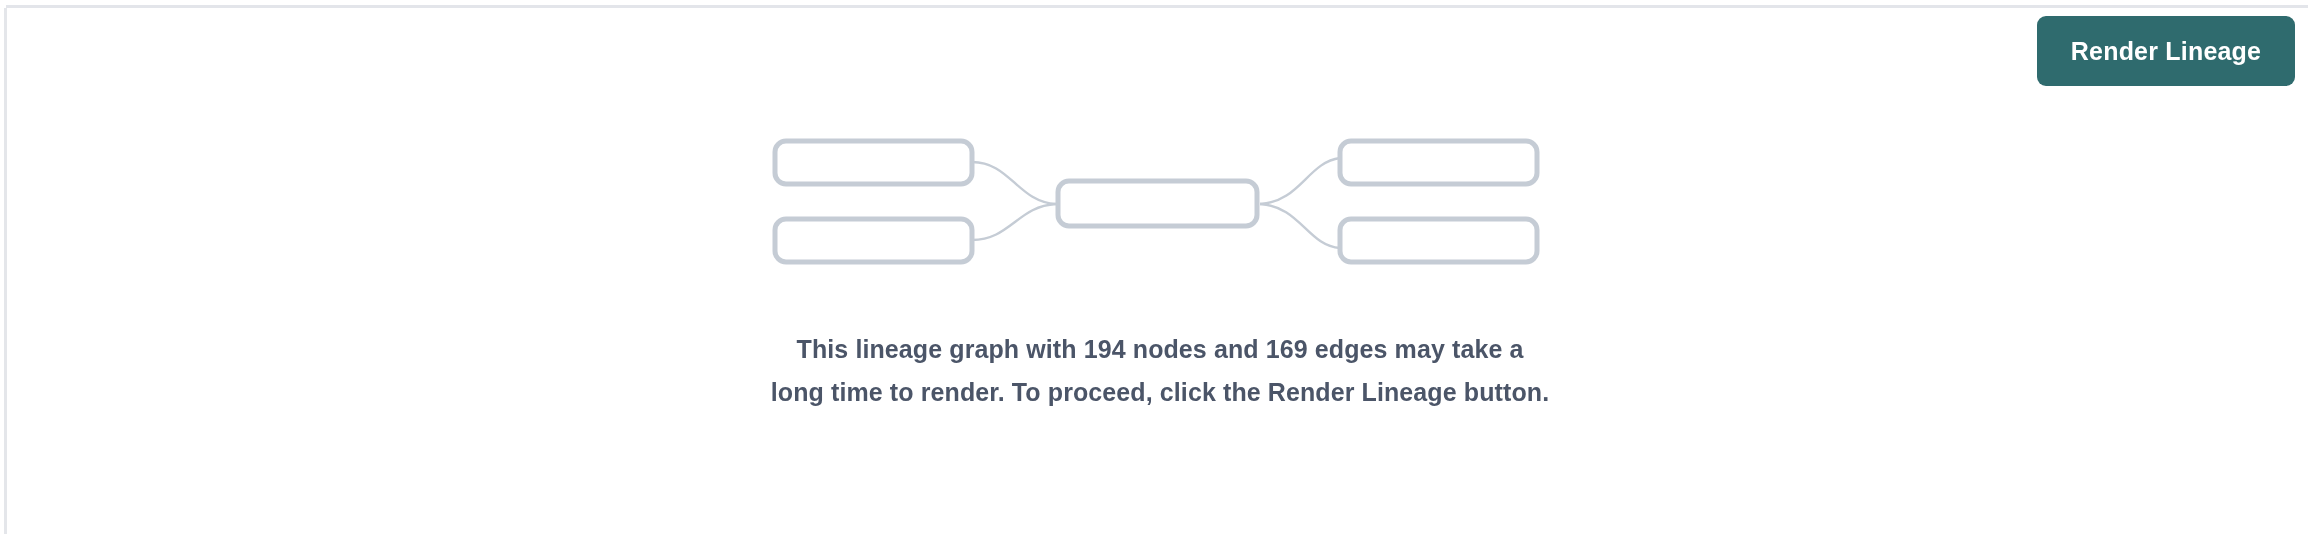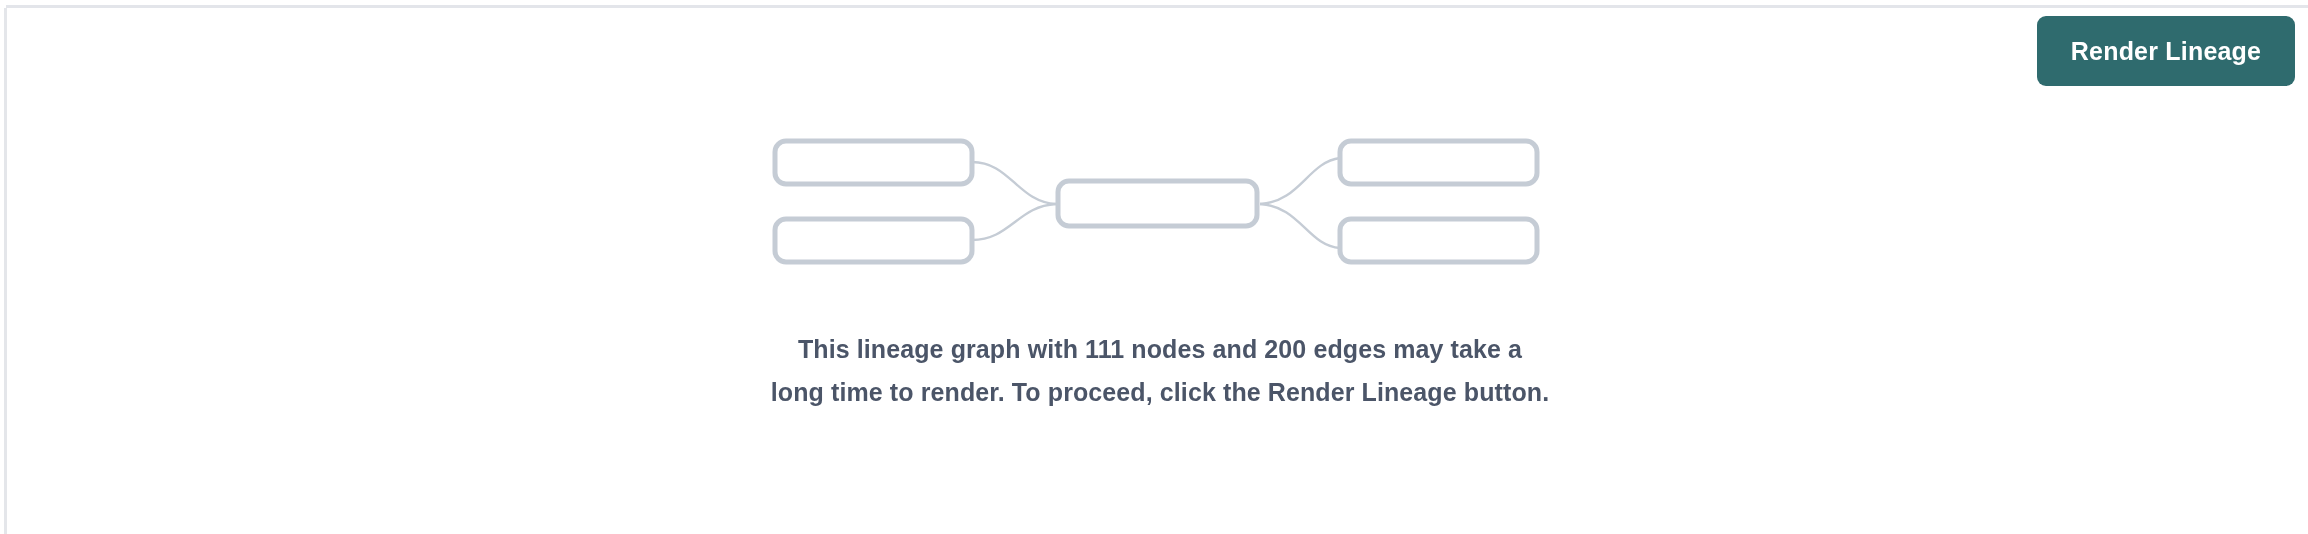--- a/index.html
+++ b/index.html
@@ -130,15 +130,15 @@
       <polygon class="skeleton-arrowhead" points="580,113 595,120 580,127"></polygon>
 
       <rect class="skeleton-node" x="15" y="13" width="197" height="43" rx="11" ry="11"></rect>
       <rect class="skeleton-node" x="15" y="91" width="197" height="43" rx="11" ry="11"></rect>
       <rect class="skeleton-node" x="298" y="53" width="199" height="45" rx="11" ry="11"></rect>
       <rect class="skeleton-node" x="580" y="13" width="197" height="43" rx="11" ry="11"></rect>
       <rect class="skeleton-node" x="580" y="91" width="197" height="43" rx="11" ry="11"></rect>
     </svg>
   </div>
 
-  <div class="message">This lineage graph with 111 nodes and 200 edges may take a long time to render. To proceed, click the Render Lineage button.</div>
+  <div class="message">This lineage graph with 194 nodes and 169 edges may take a long time to render. To proceed, click the Render Lineage button.</div>
 
 </div>
 
 </body></html>

